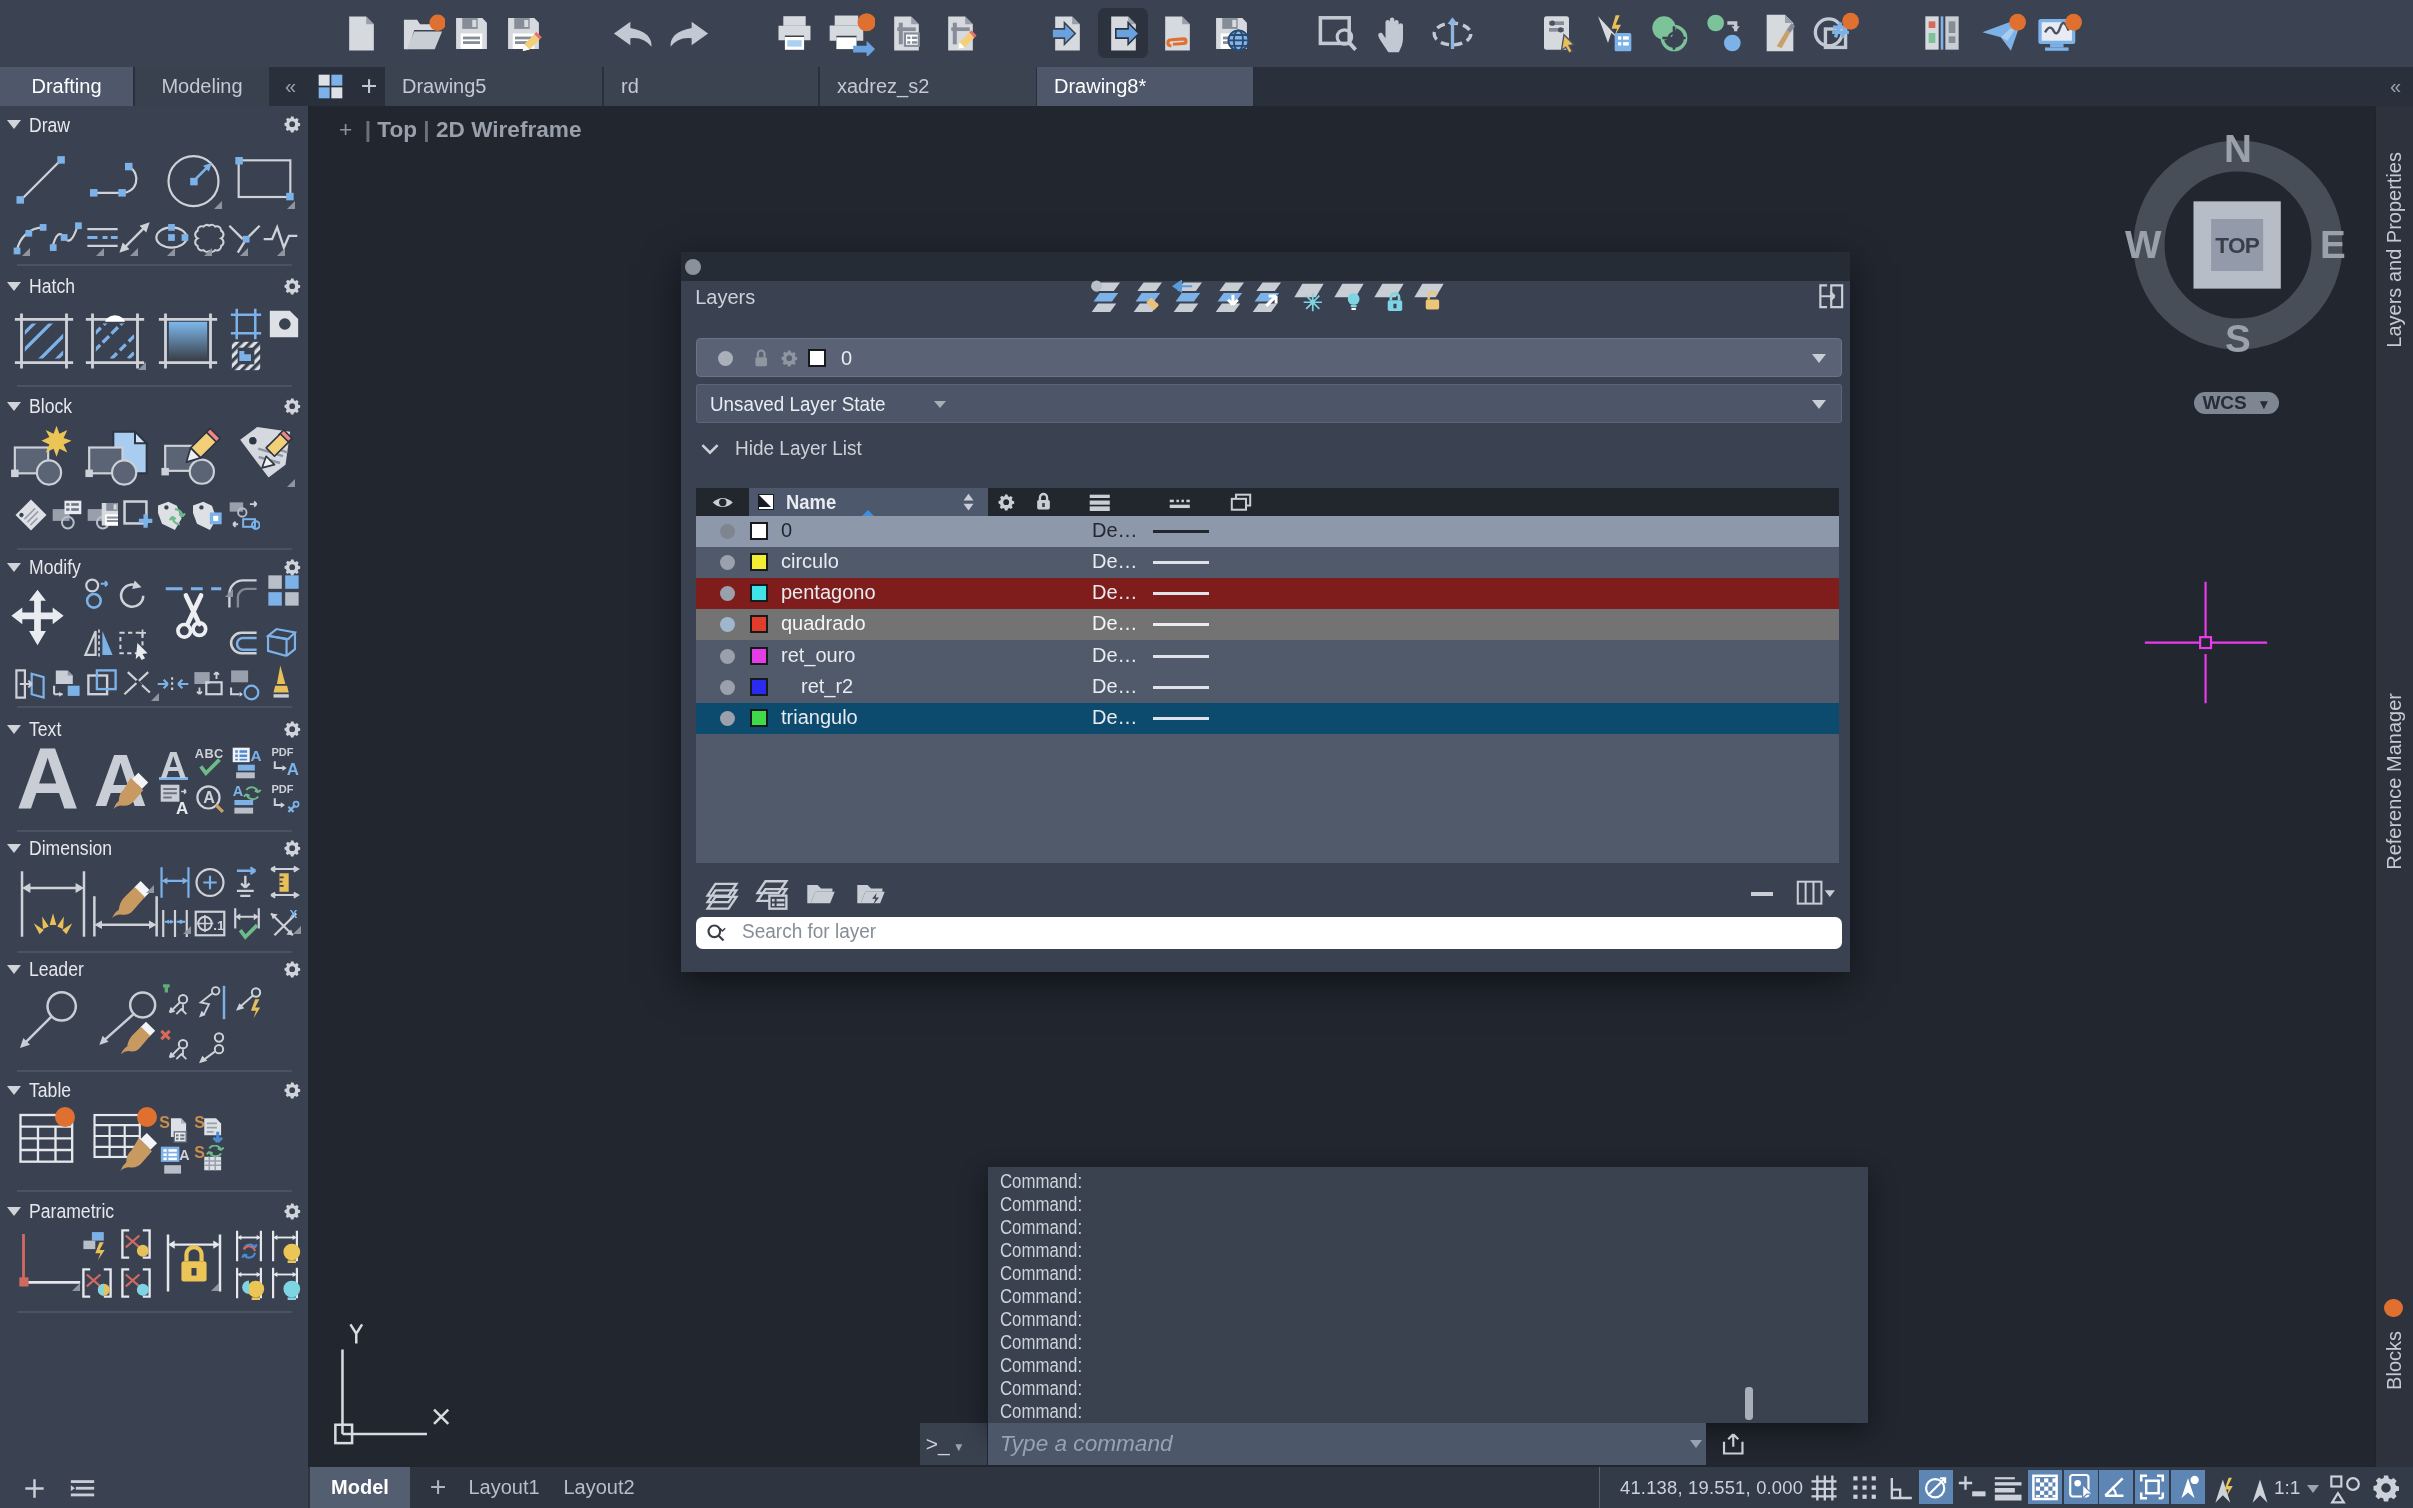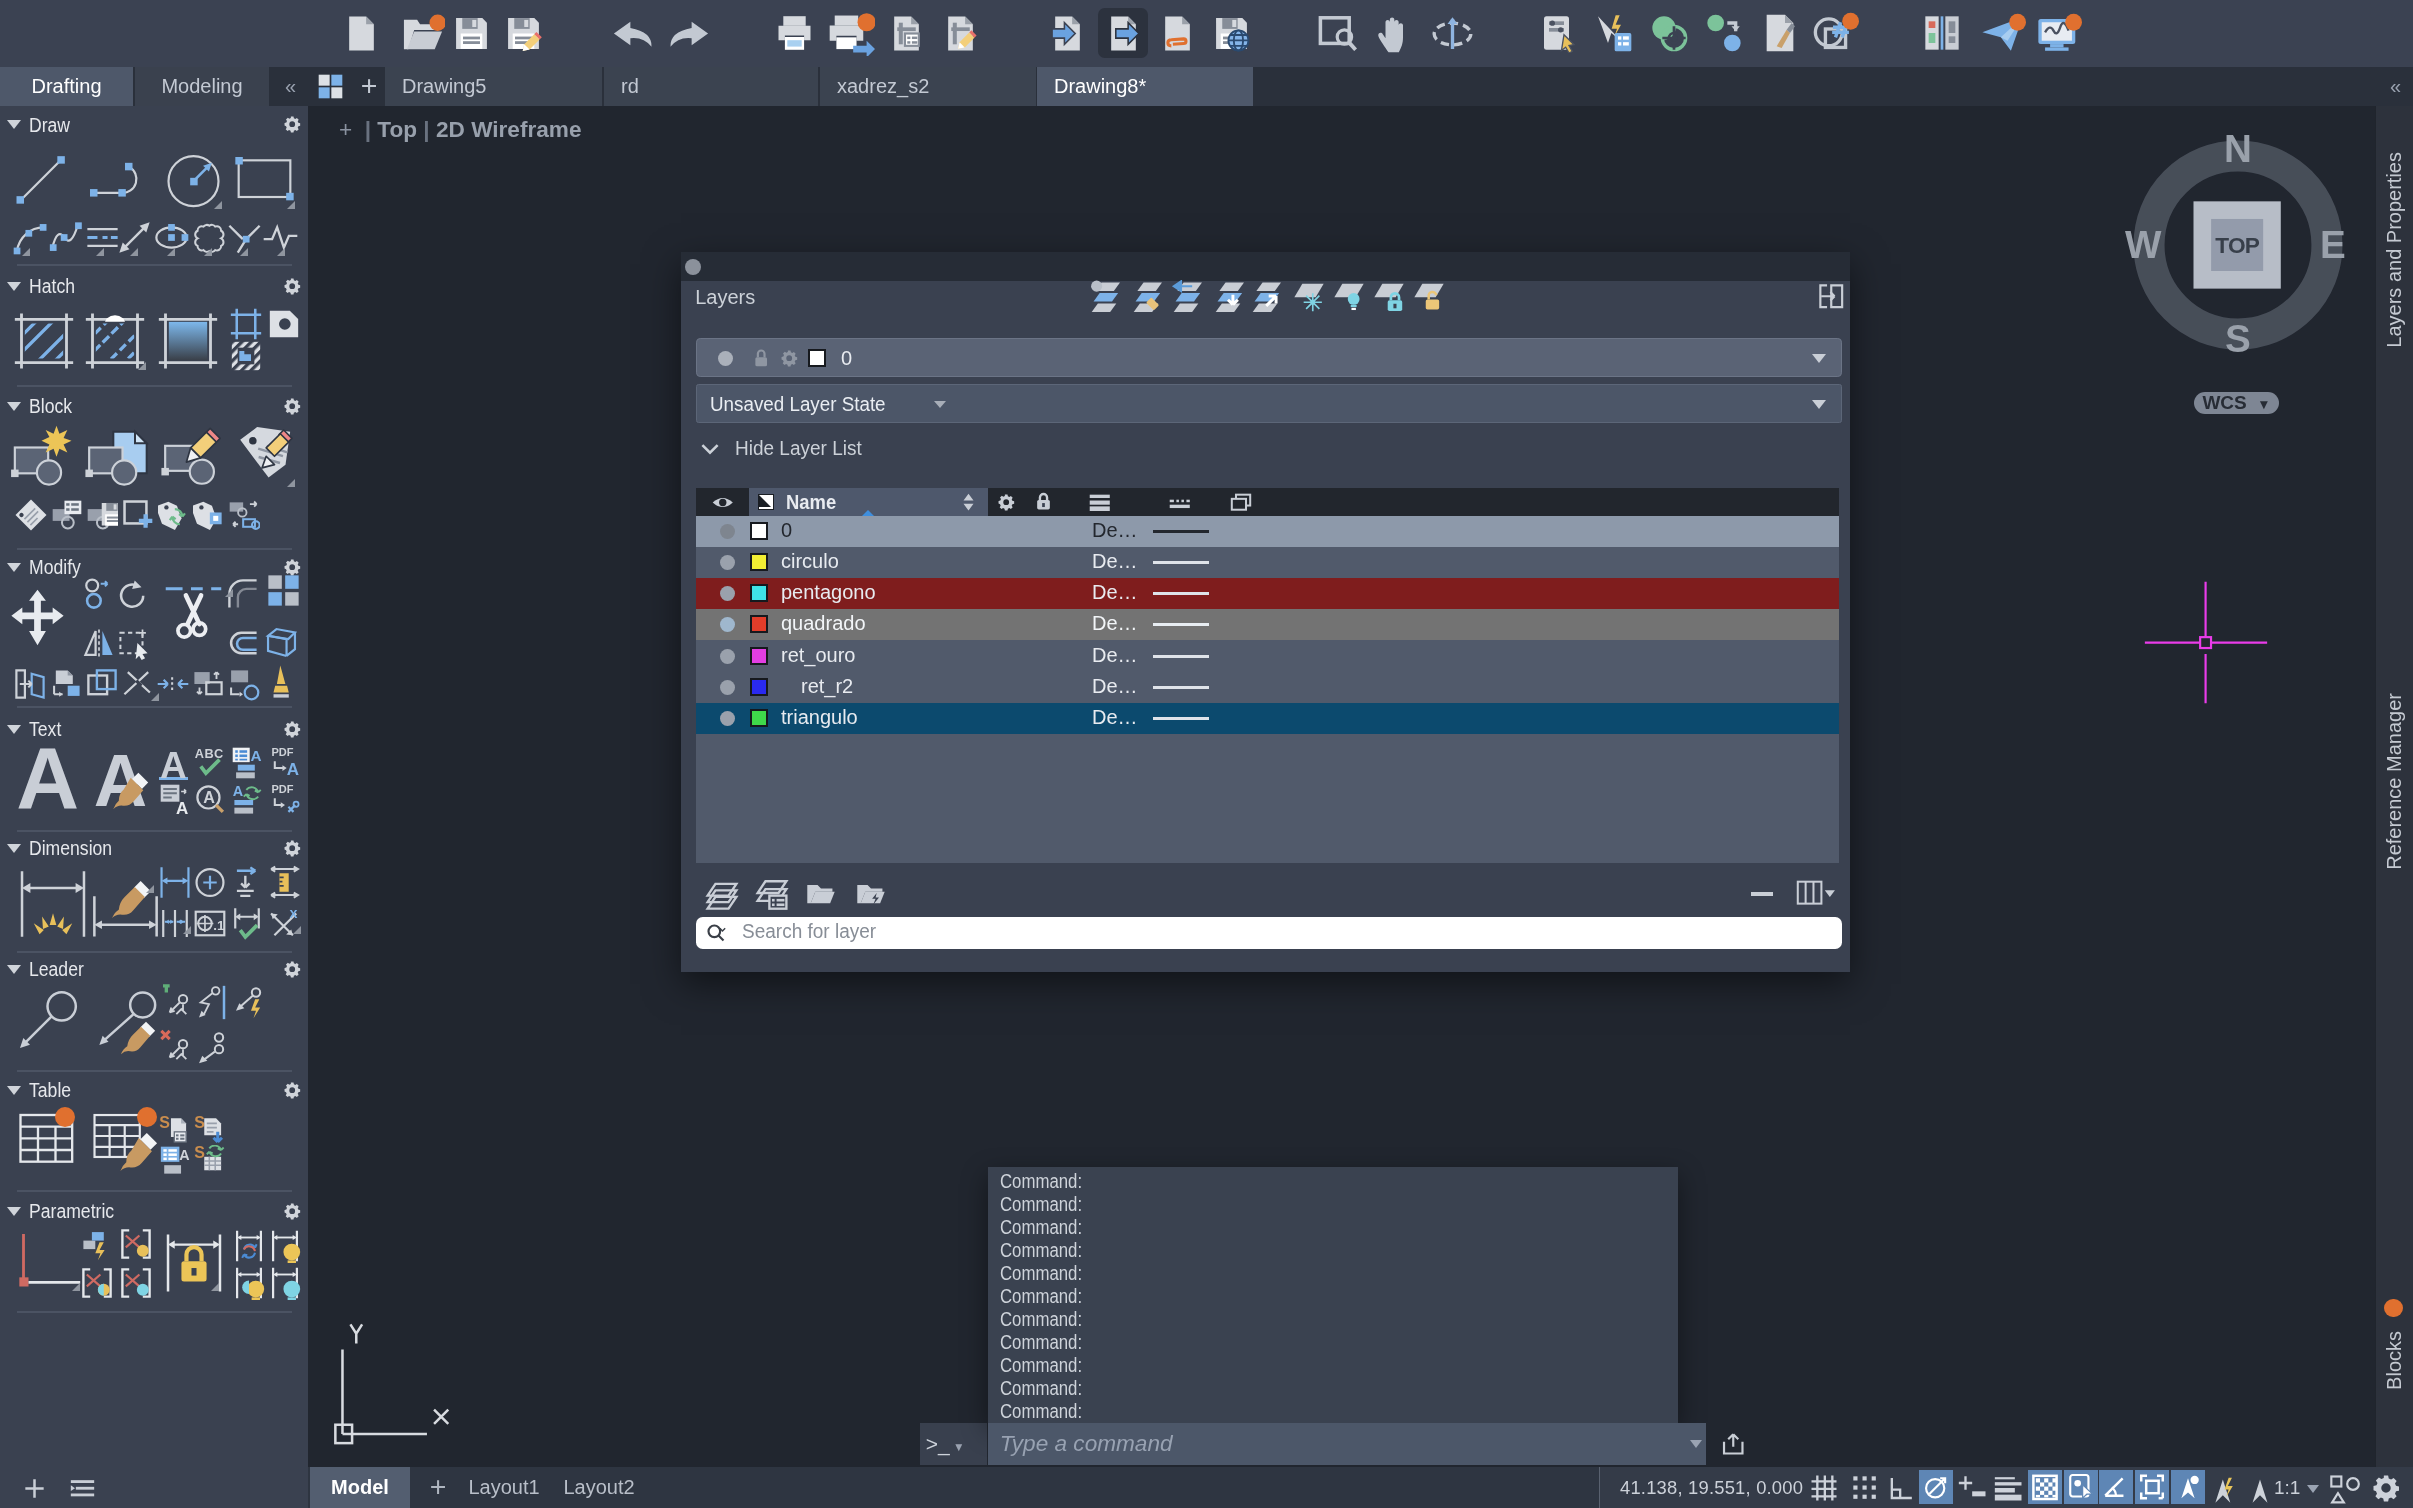--- a/index.html
+++ b/index.html
@@ -1180,21 +1180,21 @@
   <div class="abs" style="left:15px;top:665px;width:1146px;height:32px;background:#fff;border-radius:6.7px;">
     <svg class="abs" style="left:10px;top:5.9px;" width="25" height="20" viewBox="0 0 30 24">
         <circle cx="10" cy="10" r="7" fill="none" stroke="#3a3f47" stroke-width="2.6"></circle>
         <path d="M15 15l6 6" stroke="#3a3f47" stroke-width="2.6"></path>
         <path d="M22 8l4 4 4-4" fill="none" stroke="#3a3f47" stroke-width="2.2" transform="translate(-1,0) scale(0.8)"></path>
       </svg>
     <div class="abs" style="left:46px;top:3.4px;font-size:20px;color:#878d96;transform:scaleX(0.95);transform-origin:0 0;">Search for layer</div>
   </div>
 </div>
 <div class="abs" style="left:920px;top:1423px;width:67px;height:42px;background:#39404e;color:#cdd2da;font-size:21px;line-height:42px;">&nbsp;&gt;_<span style="font-size:11.7px;color:#9aa2b0;">&nbsp;▼</span></div>
-<div class="abs" id="cmdhist" style="left:988px;top:1167px;width:690px;height:256px;background:#3a4250;box-shadow:0 8.4px 25px rgba(0,0,0,0.45);overflow:hidden;">
+<div class="abs" id="cmdhist" style="left:988px;top:1167px;width:880px;height:256px;background:#3a4250;box-shadow:0 8.4px 25px rgba(0,0,0,0.45);overflow:hidden;">
   <div style="padding:3.4px 0 0 14.2px;font-size:20px;line-height:23px;color:#ced3da;transform:scaleX(0.84);transform-origin:0 0;">Command:<br>Command:<br>Command:<br>Command:<br>Command:<br>Command:<br>Command:<br>Command:<br>Command:<br>Command:<br>Command:</div>
   <div class="abs" style="left:757px;top:220px;width:7.5px;height:33px;border-radius:3.4px;background:#a9afb8;"></div>
 </div>
 <div class="abs" style="left:988px;top:1423px;width:718px;height:42px;background:#4c5769;">
   <div class="abs" style="left:11.7px;top:8.4px;font-size:22.6px;font-style:italic;color:#98a2b2;">Type a command</div>
   <div class="abs" style="left:702px;top:17px;width:0;height:0;border-left:6.7px solid transparent;border-right:6.7px solid transparent;border-top:8.4px solid #9aa3b2;"></div>
   <svg class="abs" style="left:731px;top:6.7px;" width="28.5" height="28.5" viewBox="0 0 34 34">
       <g fill="none" stroke="#c9ced6" stroke-width="2.6">
         <path d="M6 14v14h22V14"></path>
         <path d="M17 20V5m0 0l-6 6m6-6l6 6"></path>

